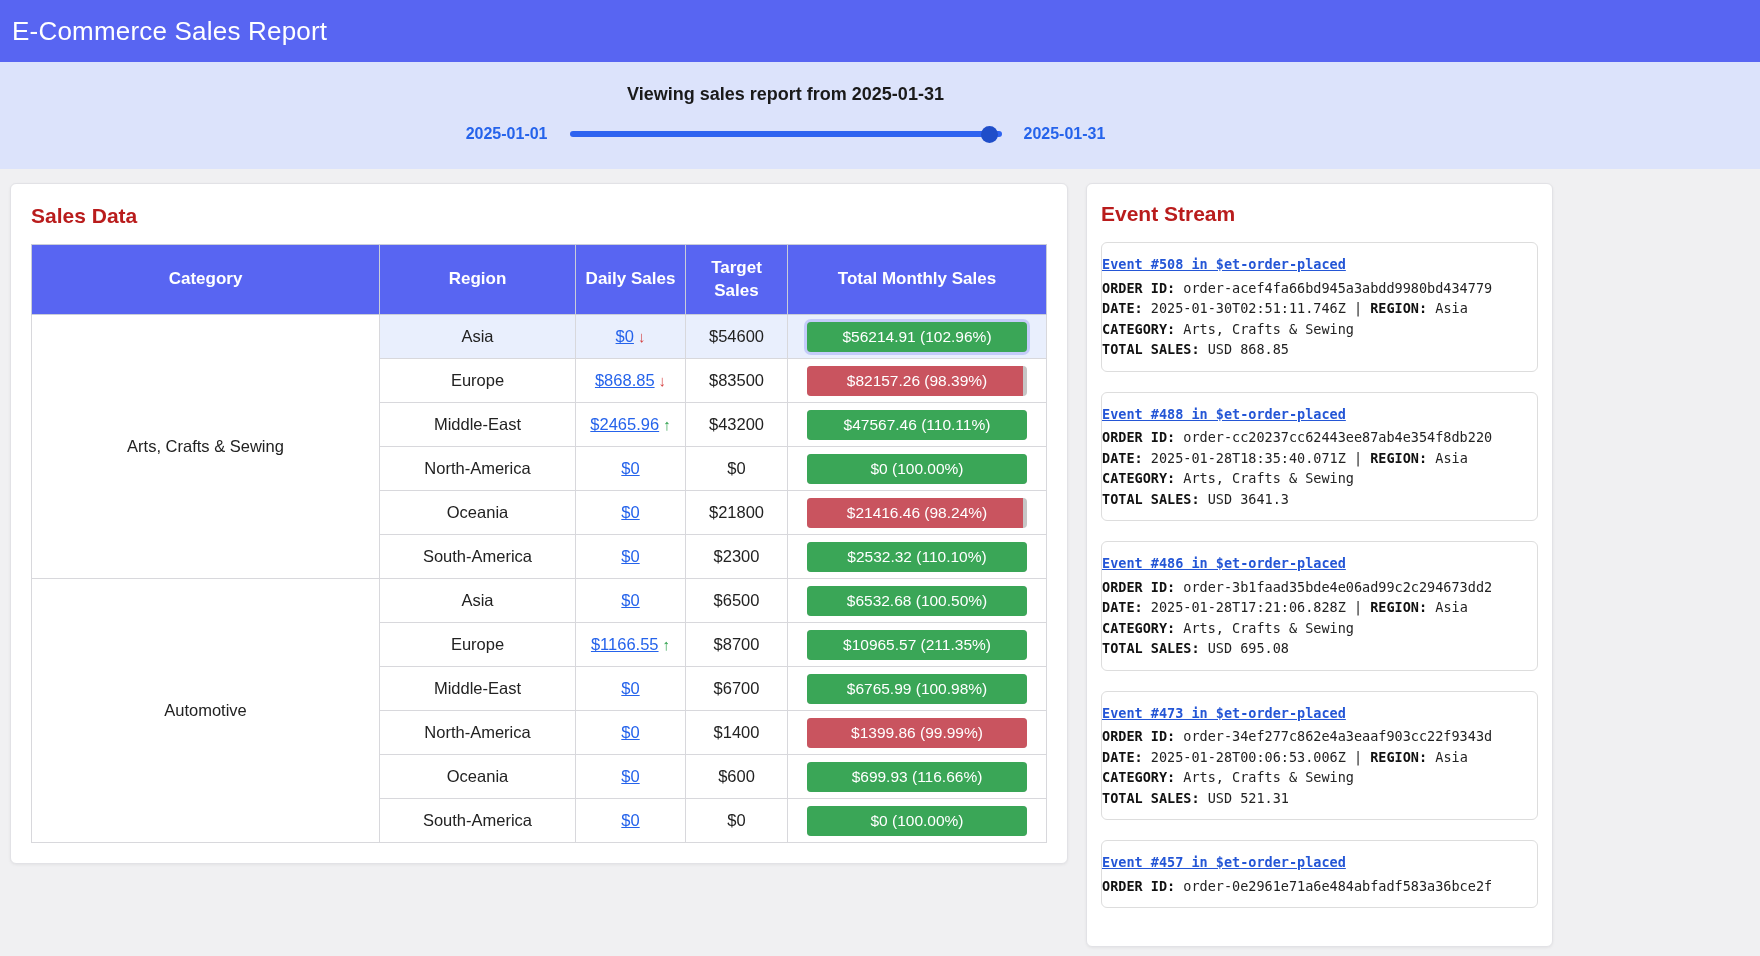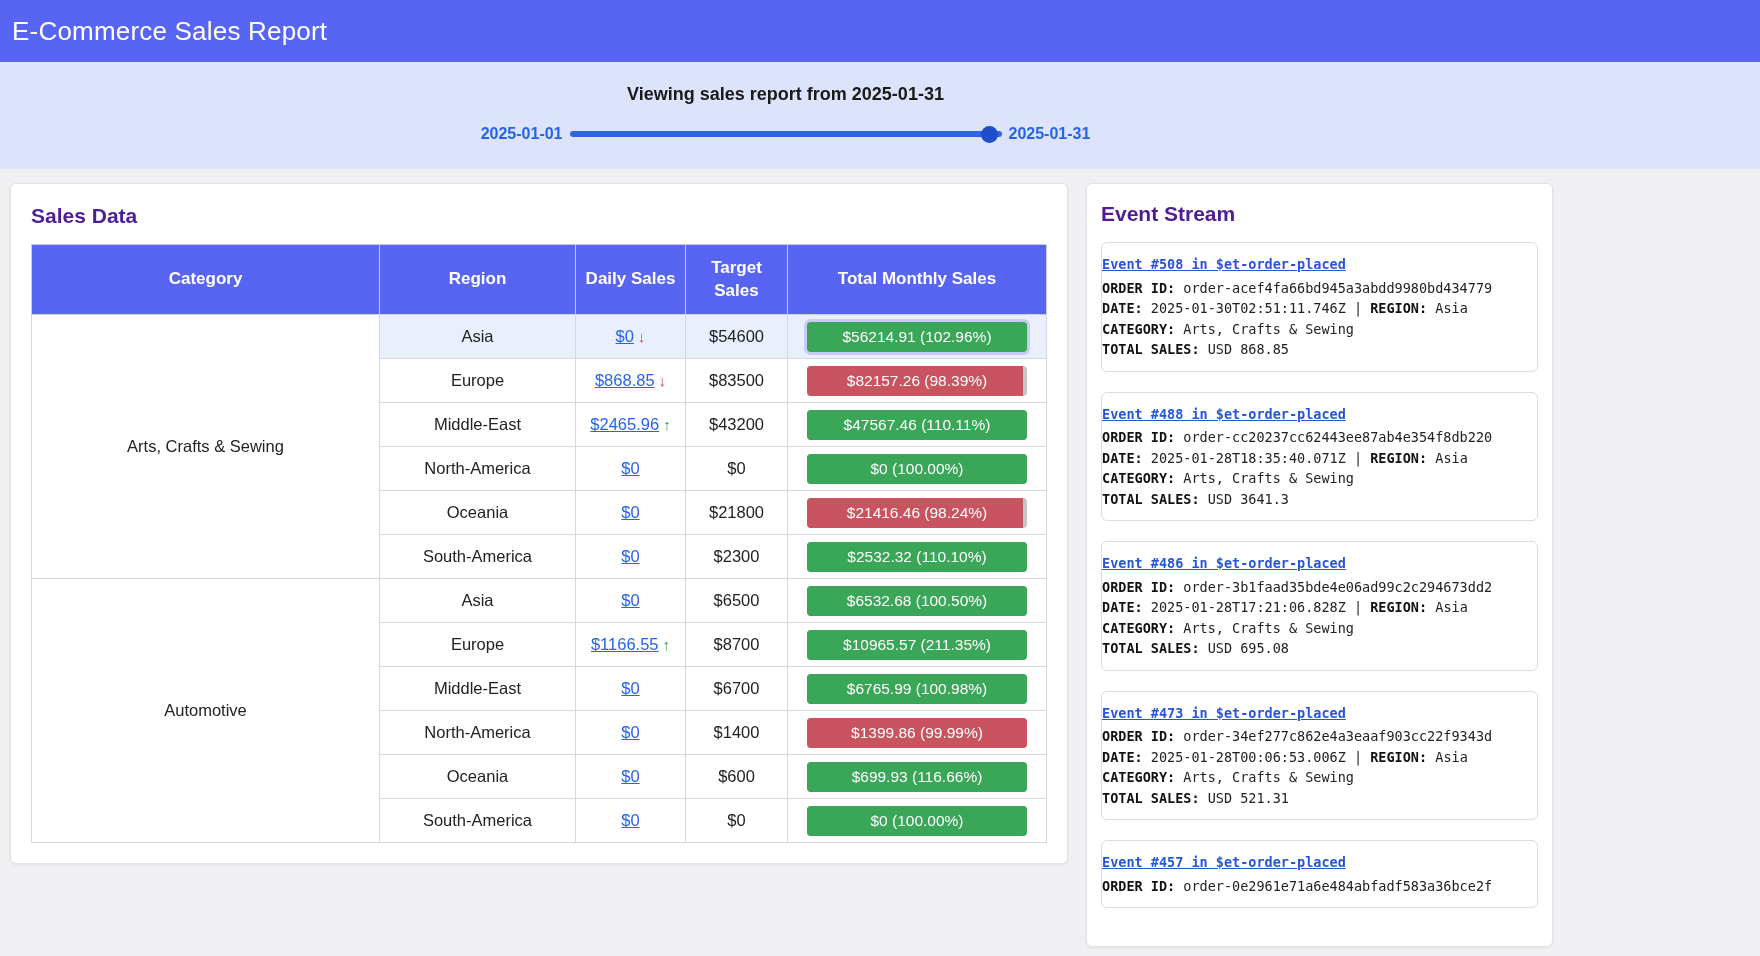--- a/index.html
+++ b/index.html
@@ -15,32 +15,32 @@
   a{cursor:pointer;}
 
   
   .app-header{background:var(--accent);height:62px;display:flex;align-items:center;padding:0 12px;}
   .app-header h1{color:#fff;font-size:26px;font-weight:400;letter-spacing:.2px;}
 
   
   .filter-band{background:var(--band);padding:22px 4px 26px;}
   .band-inner{width:1543px;margin-left:10px;text-align:center;}
   .band-title{font-size:18px;font-weight:700;color:#1a1a1a;margin-bottom:20px;}
-  .slider-row{display:flex;align-items:center;justify-content:center;gap:7px;}
+  .slider-row{display:flex;align-items:center;justify-content:center;gap:22px;}
   .date-label{color:var(--link);font-weight:700;font-size:16px;}
   .slider{position:relative;width:432px;height:18px;}
   .slider-track{position:absolute;top:6px;left:0;right:0;height:6px;background:#2e63f0;border-radius:3px;}
   .slider-thumb{position:absolute;top:1px;width:17px;height:17px;border-radius:50%;background:#1f4ec9;}
 
   
   main{display:flex;align-items:flex-start;gap:18px;padding:14px 10px;}
   .card{background:#fff;border:1px solid #e2e2e6;border-radius:6px;box-shadow:0 1px 3px rgba(0,0,0,.06);}
   .sales-card{width:1058px;padding:20px;}
   .events-card{width:467px;padding:18px 14px;}
-  h2{font-size:21px;font-weight:700;color:#4c1d95;margin-bottom:16px;}
+  h2{font-size:21px;font-weight:700;color:#b91c1c;margin-bottom:16px;}
 
   
   table{border-collapse:collapse;width:100%;table-layout:fixed;}
   th{background:var(--accent);color:#fff;font-size:17px;font-weight:700;height:70px;
      vertical-align:middle;text-align:center;border:1px solid #c9cdd9;padding:6px 8px;line-height:1.3;}
   td{border:1px solid #d8d8dc;text-align:center;vertical-align:middle;font-size:16.5px;
      height:44px;padding:6px 8px;background:#fff;}
   tr.highlight td:not(.cat-cell){background:#e9effd;}
   .cat-cell{background:#fff;}
   .daily-link{color:var(--link);text-decoration:underline;}

